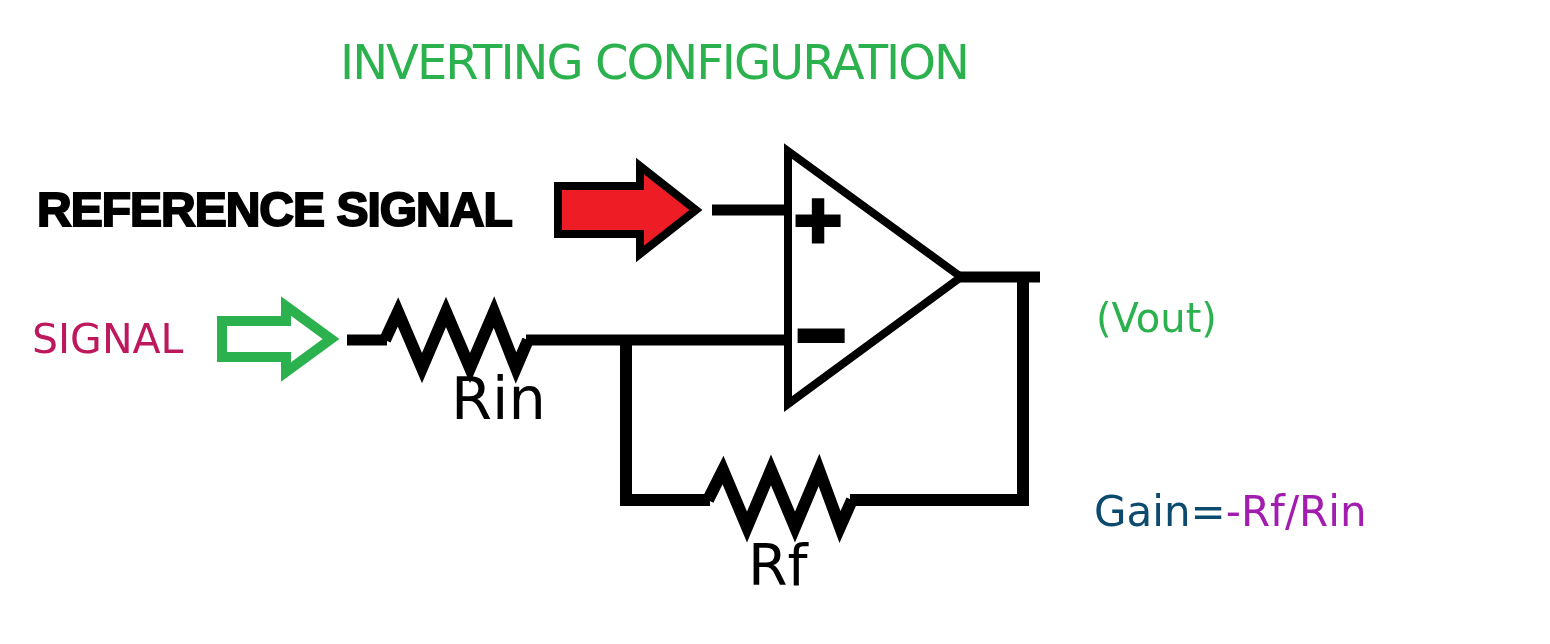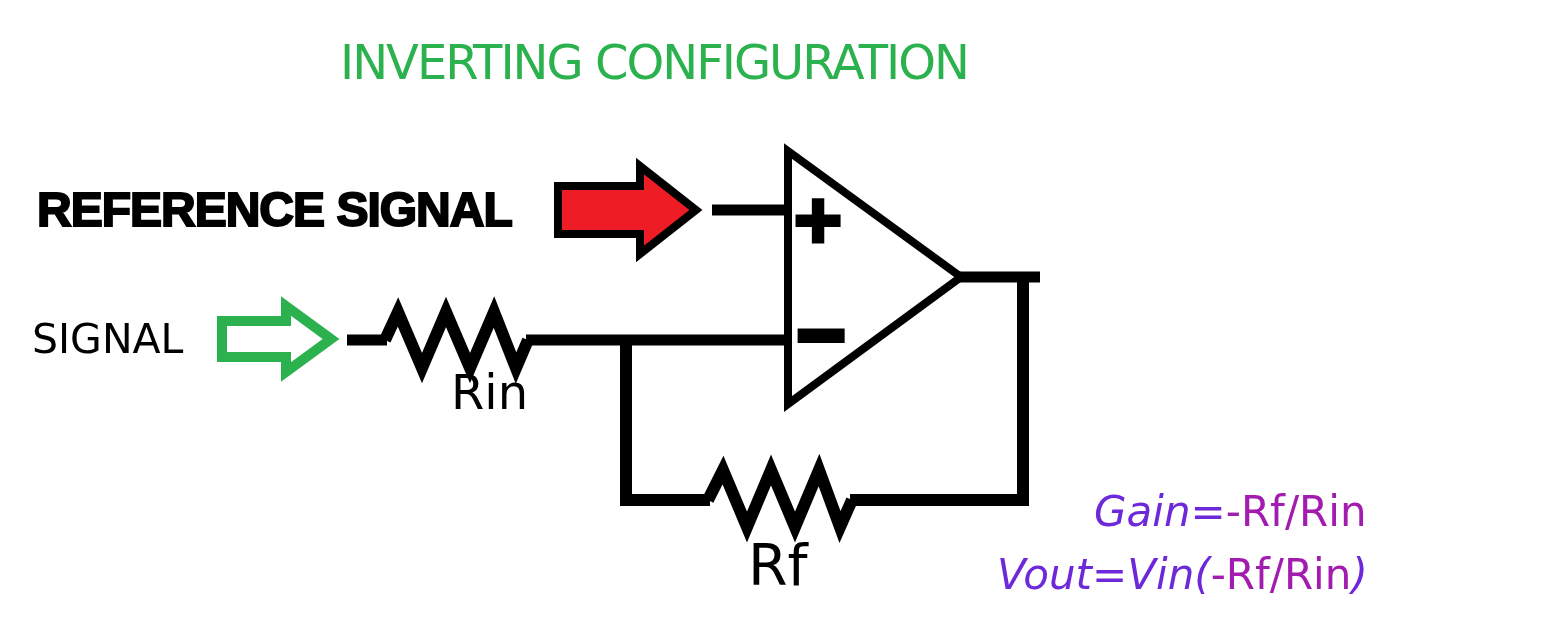--- a/index.html
+++ b/index.html
@@ -25,31 +25,31 @@
   }
   .ref-label {
     left: 37px; top: 182px;
     font-size: 48px;
     font-family: "Liberation Sans", sans-serif;
     font-weight: bold;
     letter-spacing: -1px;
     color: #000000;
     -webkit-text-stroke: 2px #000000;
   }
-  .signal-label   { left: 32px;  top: 315px; font-size: 41px; color: #000000; }
+  .signal-label   { left: 32px;  top: 315px; font-size: 41px; color: #be185d; }
   .vin-label      { left: 47px;  top: 359px; font-size: 41px; color: #2bb14d; }
   .output-label   { left: 1067px; top: 249px; font-size: 40px; color: #000000; }
   .vout-label     { left: 1096px; top: 295px; font-size: 40px; color: #2bb14d; }
-  .rin-label      { left: 451px; top: 364px; font-size: 48px; color: #000000; }
+  .rin-label      { left: 451px; top: 364px; font-size: 59px; color: #000000; }
   .rf-label       { left: 748px; top: 532px; font-size: 57px; color: #000000; }
 
   .formula { font-size: 42px; }
   .formula-gain { left: 1094px; top: 487px; }
   .formula-vout { left: 997px;  top: 550px; }
-  .fx-green { color: #6d28d9; font-style: italic; }
+  .fx-green { color: #0c4a6e; }
   .fx-red   { color: #a21caf; }
 
   svg.circuit { position: absolute; left: 0; top: 0; }
 </style>
 </head>
 <body>
 
 <div class="stage">
 
   <svg class="circuit" width="1550" height="644" viewBox="0 0 1550 644">
@@ -77,24 +77,22 @@
 
     <polygon points="222,321 286,321 286,306 331,339 286,372 286,357 222,357" fill="#ffffff" stroke="#2bb14d" stroke-width="10" stroke-linejoin="miter"></polygon>
   </svg>
 
   <div class="abs ref-label">REFERENCE SIGNAL</div>
 
   <div class="abs title">INVERTING CONFIGURATION</div>
 
   <div class="abs signal-label">SIGNAL</div>
 
+  <div class="abs vout-label">(Vout)</div>
 
   <div class="abs rin-label">Rin</div>
   <div class="abs rf-label">Rf</div>
 
   <div class="abs formula formula-gain">
     <span class="fx-green">Gain=</span><span class="fx-red">-Rf/Rin</span>
   </div>
-  <div class="abs formula formula-vout">
-    <span class="fx-green">Vout=Vin(</span><span class="fx-red">-Rf/Rin</span><span class="fx-green">)</span>
-  </div>
 
 </div>
 
 </body></html>

